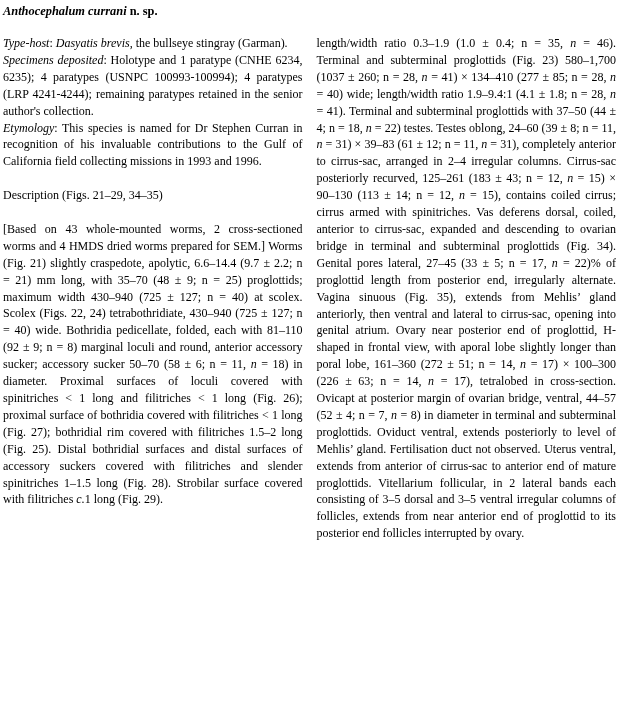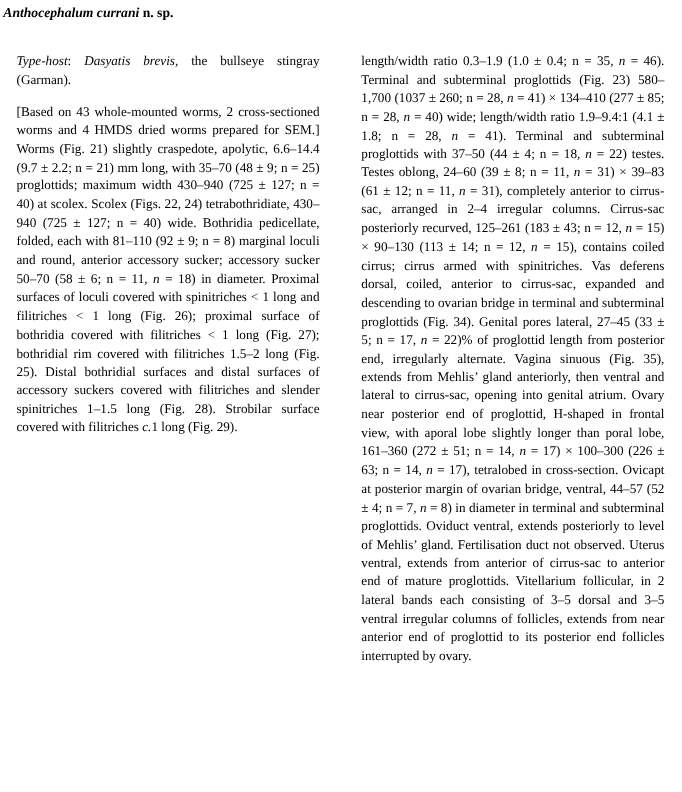--- a/index.html
+++ b/index.html
@@ -28,21 +28,21 @@
     margin: 1px 0 0 0;
     line-height: 15px;
   }
   .columns {
     margin-top: 16px;
     display: grid;
     grid-template-columns: 1fr 1fr;
     column-gap: 14px;
   }
   .col p {
-    margin: 12px;
+    margin: 0;
     text-align: justify;
   }
   .col p.heading {
     margin: 16.9px 0;
     text-align: left;
   }
   .col p.indent { text-indent: 15px; }
   .col p.jlast { text-align-last: justify; }
   .st-i { font-style: italic; }
   .st-b { font-weight: bold; }
@@ -50,20 +50,23 @@
 </head>
 <body>
 
 <div class="page">
   <h1 class="title"><span class="st-b st-i">Anthocephalum currani</span><span class="st-b"> n. sp.</span></h1>
 
   <div class="columns">
 
     <div class="col">
       <p><span class="st-i">Type-host</span><span>: </span><span class="st-i">Dasyatis brevis</span><span>, the bullseye stingray (Garman).</span></p>
+      <p><span class="st-i">Specimens deposited</span><span>: Holotype and 1 paratype (CNHE 6234, 6235); 4 paratypes (USNPC 100993-100994); 4 paratypes (LRP 4241-4244); remaining paratypes retained in the senior author's collection.</span></p>
+      <p><span class="st-i">Etymology</span><span>: This species is named for Dr Stephen Curran in recognition of his invaluable contributions to the Gulf of California field collecting missions in 1993 and 1996.</span></p>
+      <p class="heading">Description (Figs. 21–29, 34–35)</p>
       <p><span>[Based on 43 whole-mounted worms, 2 cross-sectioned worms and 4 HMDS dried worms prepared for SEM.] Worms (Fig. 21) slightly craspedote, apolytic, 6.6–14.4 (9.7 ± 2.2; n = 21) mm long, with 35–70 (48 ± 9; n = 25) proglottids; maximum width 430–940 (725 ± 127; n = 40) at scolex. Scolex (Figs. 22, 24) tetrabothridiate, 430–940 (725 ± 127; n = 40) wide. Bothridia pedicellate, folded, each with 81–110 (92 ± 9; n = 8) marginal loculi and round, anterior accessory sucker; accessory sucker 50–70 (58 ± 6; n = 11, </span><span class="st-i">n</span><span> = 18) in diameter. Proximal surfaces of loculi covered with spinitriches &lt; 1 long and filitriches &lt; 1 long (Fig. 26); proximal surface of bothridia covered with filitriches &lt; 1 long (Fig. 27); bothridial rim covered with filitriches 1.5–2 long (Fig. 25). Distal bothridial surfaces and distal surfaces of accessory suckers covered with filitriches and slender spinitriches 1–1.5 long (Fig. 28). Strobilar surface covered with filitriches </span><span class="st-i">c.</span><span>1 long (Fig. 29).</span></p>
     </div>
 
     <div class="col">
       <p><span>length/width ratio 0.3–1.9 (1.0 ± 0.4; n = 35, </span><span class="st-i">n</span><span> = 46). Terminal and subterminal proglottids (Fig. 23) 580–1,700 (1037 ± 260; n = 28, </span><span class="st-i">n</span><span> = 41) × 134–410 (277 ± 85; n = 28, </span><span class="st-i">n</span><span> = 40) wide; length/width ratio 1.9–9.4:1 (4.1 ± 1.8; n = 28, </span><span class="st-i">n</span><span> = 41). Terminal and subterminal proglottids with 37–50 (44 ± 4; n = 18, </span><span class="st-i">n</span><span> = 22) testes. Testes oblong, 24–60 (39 ± 8; n = 11, </span><span class="st-i">n</span><span> = 31) × 39–83 (61 ± 12; n = 11, </span><span class="st-i">n</span><span> = 31), completely anterior to cirrus-sac, arranged in 2–4 irregular columns. Cirrus-sac posteriorly recurved, 125–261 (183 ± 43; n = 12, </span><span class="st-i">n</span><span> = 15) × 90–130 (113 ± 14; n = 12, </span><span class="st-i">n</span><span> = 15), contains coiled cirrus; cirrus armed with spinitriches. Vas deferens dorsal, coiled, anterior to cirrus-sac, expanded and descending to ovarian bridge in terminal and subterminal proglottids (Fig. 34). Genital pores lateral, 27–45 (33 ± 5; n = 17, </span><span class="st-i">n</span><span> = 22)% of proglottid length from posterior end, irregularly alternate. Vagina sinuous (Fig. 35), extends from Mehlis’ gland anteriorly, then ventral and lateral to cirrus-sac, opening into genital atrium. Ovary near posterior end of proglottid, H-shaped in frontal view, with aporal lobe slightly longer than poral lobe, 161–360 (272 ± 51; n = 14, </span><span class="st-i">n</span><span> = 17) × 100–300 (226 ± 63; n = 14, </span><span class="st-i">n</span><span> = 17), tetralobed in cross-section. Ovicapt at posterior margin of ovarian bridge, ventral, 44–57 (52 ± 4; n = 7, </span><span class="st-i">n</span><span> = 8) in diameter in terminal and subterminal proglottids. Oviduct ventral, extends posteriorly to level of Mehlis’ gland. Fertilisation duct not observed. Uterus ventral, extends from anterior of cirrus-sac to anterior end of mature proglottids. Vitellarium follicular, in 2 lateral bands each consisting of 3–5 dorsal and 3–5 ventral irregular columns of follicles, extends from near anterior end of proglottid to its posterior end follicles interrupted by ovary.</span></p>
     </div>
 
   </div>
 </div>
 

